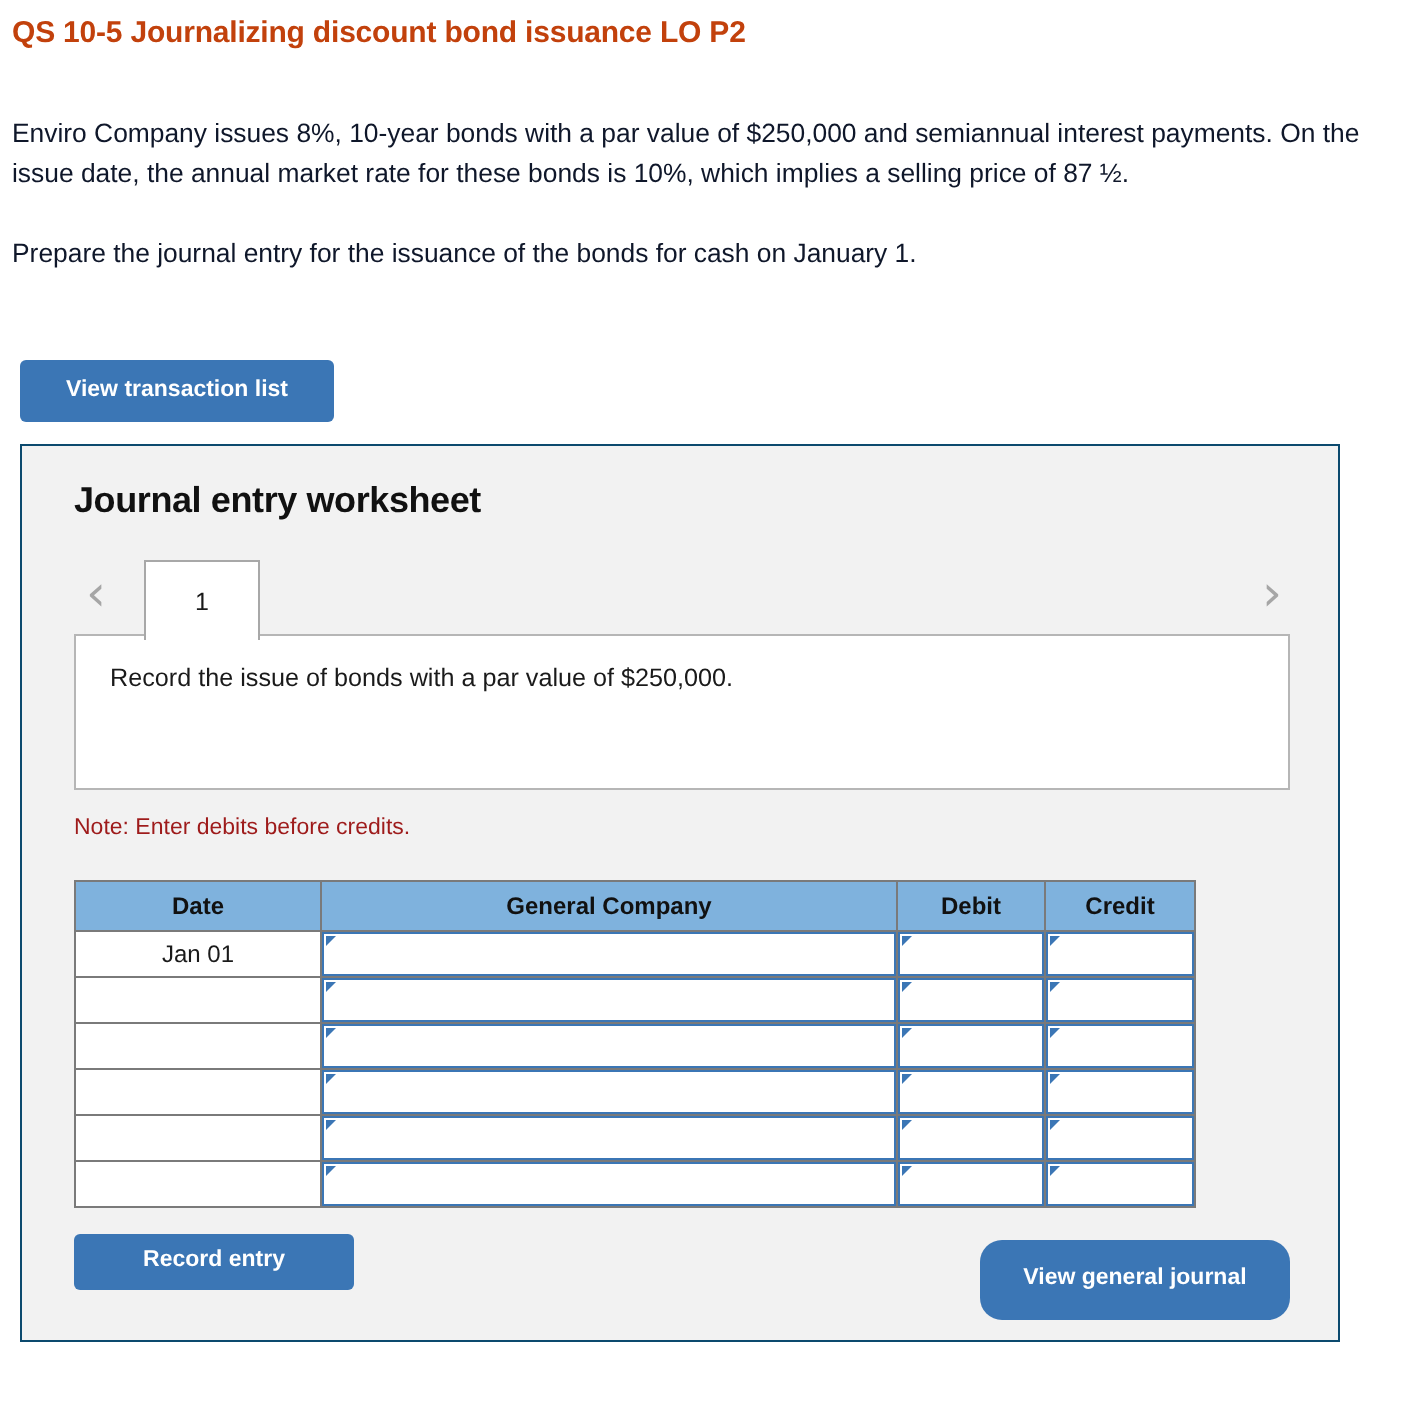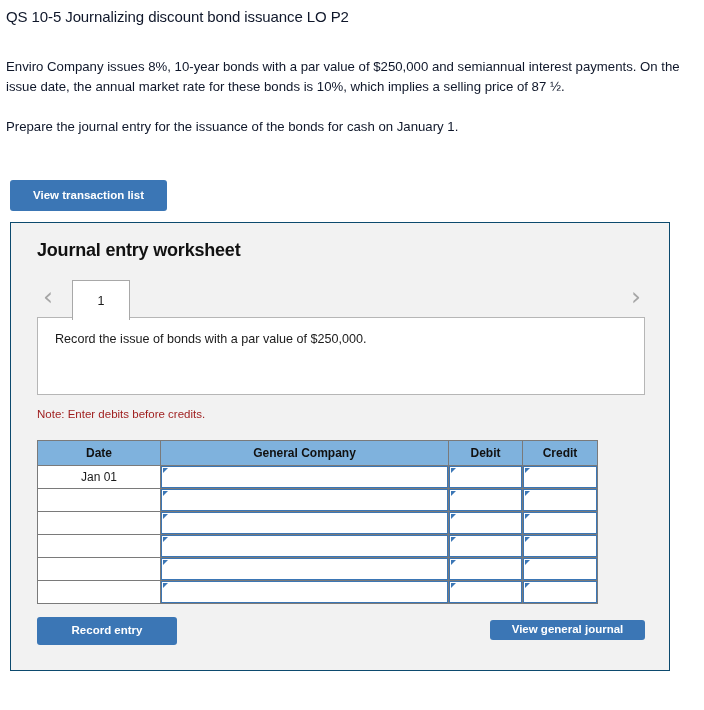--- a/index.html
+++ b/index.html
@@ -15,23 +15,23 @@
     position: relative;
     overflow: hidden;
   }
 
   
   .q-title {
     position: absolute;
     left: 6px;
     top: 8px;
     font-size: 15px;
-    font-weight: normal;
+    font-weight: bold;
     letter-spacing: -0.1px;
-    color: #0f172a;
+    color: #c2410c;
     white-space: nowrap;
   }
 
   
   .q-body {
     position: absolute;
     left: 6px;
     top: 57px;
     width: 692px;
     font-size: 13.2px;
@@ -233,21 +233,22 @@
     left: 204px;
     top: 397px;
     width: 140px;
     height: 28px;
   }
   .btn-viewjournal {
     position: absolute;
     left: 479px;
     top: 397px;
     width: 155px;
-    height: 20px;
+    height: 40px;
+    border-radius: 11px;
   }
 </style>
 </head>
 <body>
 
 <div class="q-title">QS 10-5 Journalizing discount bond issuance LO P2</div>
 
 <div class="q-body">
   <p>Enviro Company issues 8%, 10-year bonds with a par value of $250,000 and semiannual interest payments. On the issue date, the annual market rate for these bonds is 10%, which implies a selling price of 87 ½.</p>
   <p class="second">Prepare the journal entry for the issuance of the bonds for cash on January 1.</p>

